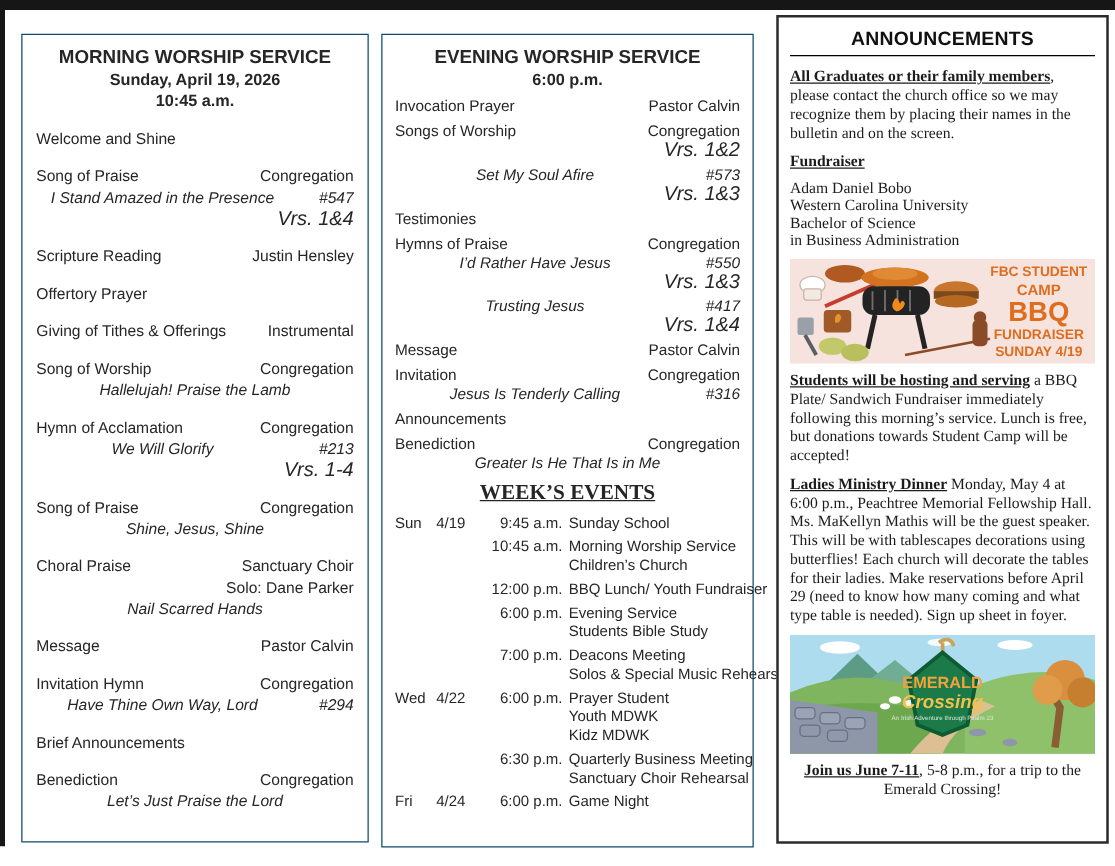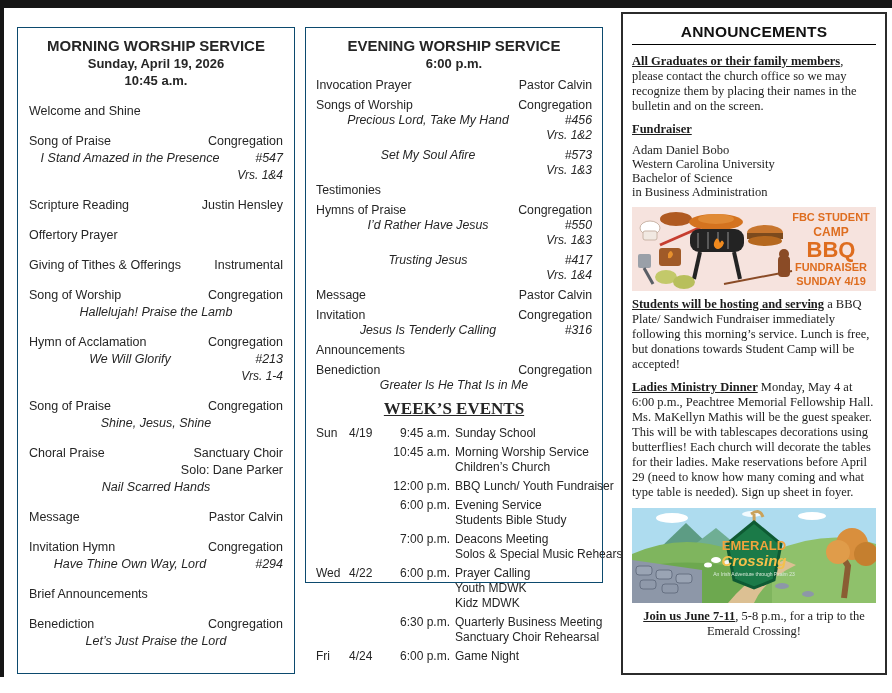--- a/index.html
+++ b/index.html
@@ -5,21 +5,21 @@
   html,body{margin:0;padding:0;}
   body{
     width:892px;height:693px;background:#ffffff;position:relative;overflow:hidden;
     font-family:"Liberation Sans",sans-serif;color:#262626;
   }
   .topbar{position:absolute;left:0;top:0;width:892px;height:8px;background:#161616;}
   .leftbar{position:absolute;left:0;top:0;width:4px;height:677px;background:#161616;}
 
   .box{position:absolute;background:#fff;border:1px solid #0c4a6e;box-sizing:border-box;}
   #box-morning{left:17px;top:27px;width:278px;height:647px;padding:8px 11px 0;}
-  #box-evening{left:305px;top:27px;width:298px;height:556px;padding:8px 10px 0;}
+  #box-evening{left:305px;top:27px;width:298px;height:651px;padding:8px 10px 0;}
   #box-announce{
     left:621px;top:12px;width:266px;height:663px;border:2px solid #2b2b2b;
     padding:8px 9px 0;font-family:"Liberation Serif",serif;color:#1c1c1c;
     font-size:12.5px;line-height:15px;
   }
 
   
   .svc-head{text-align:center;}
   .svc-title{font-weight:bold;font-size:15px;line-height:19px;}
   .svc-sub{font-weight:bold;font-size:13px;line-height:17px;}
@@ -27,21 +27,21 @@
   #box-evening .svc-head{margin-bottom:6px;}
 
   .m-item{font-size:12.5px;line-height:17px;margin-bottom:13px;}
   .e-item{font-size:12.3px;line-height:15px;margin-bottom:5px;}
   .row{display:flex;justify-content:space-between;}
   .row-r{text-align:right;}
   .song-row{display:grid;grid-template-columns:1fr 52px;}
   .song-title{font-style:italic;text-align:center;white-space:nowrap;}
   .song-num{font-style:italic;text-align:right;}
   .song-center{font-style:italic;text-align:center;}
-  .verses{font-style:italic;text-align:right;font-size:12px;}
+  .verses{font-style:italic;text-align:right;font-size:16px;}
   .song + .song{margin-top:5px;}
 
   
   .we-head{
     text-align:center;font-family:"Liberation Serif",serif;font-weight:bold;
     font-size:17px;line-height:21px;text-decoration:underline;margin:5px 0 7px;
   }
   .we-row{
     display:grid;grid-template-columns:28px 34px 62px 1fr;column-gap:5px;
     font-size:12px;line-height:15px;margin-bottom:4px;
@@ -184,24 +184,20 @@
         <span>Invocation Prayer</span>
         <span>Pastor Calvin</span>
       </div>
   </div>
   <div class="e-item">
     <div class="row">
         <span>Songs of Worship</span>
         <span>Congregation</span>
       </div>
     <div class="song">
-      <div class="song-row">
-          <span class="song-title">Precious Lord, Take My Hand</span>
-          <span class="song-num">#456</span>
-        </div>
       <div class="verses">Vrs. 1&amp;2</div>
     </div>
     <div class="song">
       <div class="song-row">
           <span class="song-title">Set My Soul Afire</span>
           <span class="song-num">#573</span>
         </div>
       <div class="verses">Vrs. 1&amp;3</div>
     </div>
   </div>
@@ -302,21 +298,21 @@
     <div class="we-desc">
         <div>Deacons Meeting</div>
         <div>Solos &amp; Special Music Rehearsal</div>
       </div>
   </div>
   <div class="we-row">
     <span>Wed</span>
       <span>4/22</span>
       <span class="we-time">6:00 p.m.</span>
     <div class="we-desc">
-        <div>Prayer Calling</div>
+        <div>Prayer Student</div>
         <div>Youth MDWK</div>
         <div>Kidz MDWK</div>
       </div>
   </div>
   <div class="we-row">
     <span></span>
       <span></span>
       <span class="we-time">6:30 p.m.</span>
     <div class="we-desc">
         <div>Quarterly Business Meeting</div>

